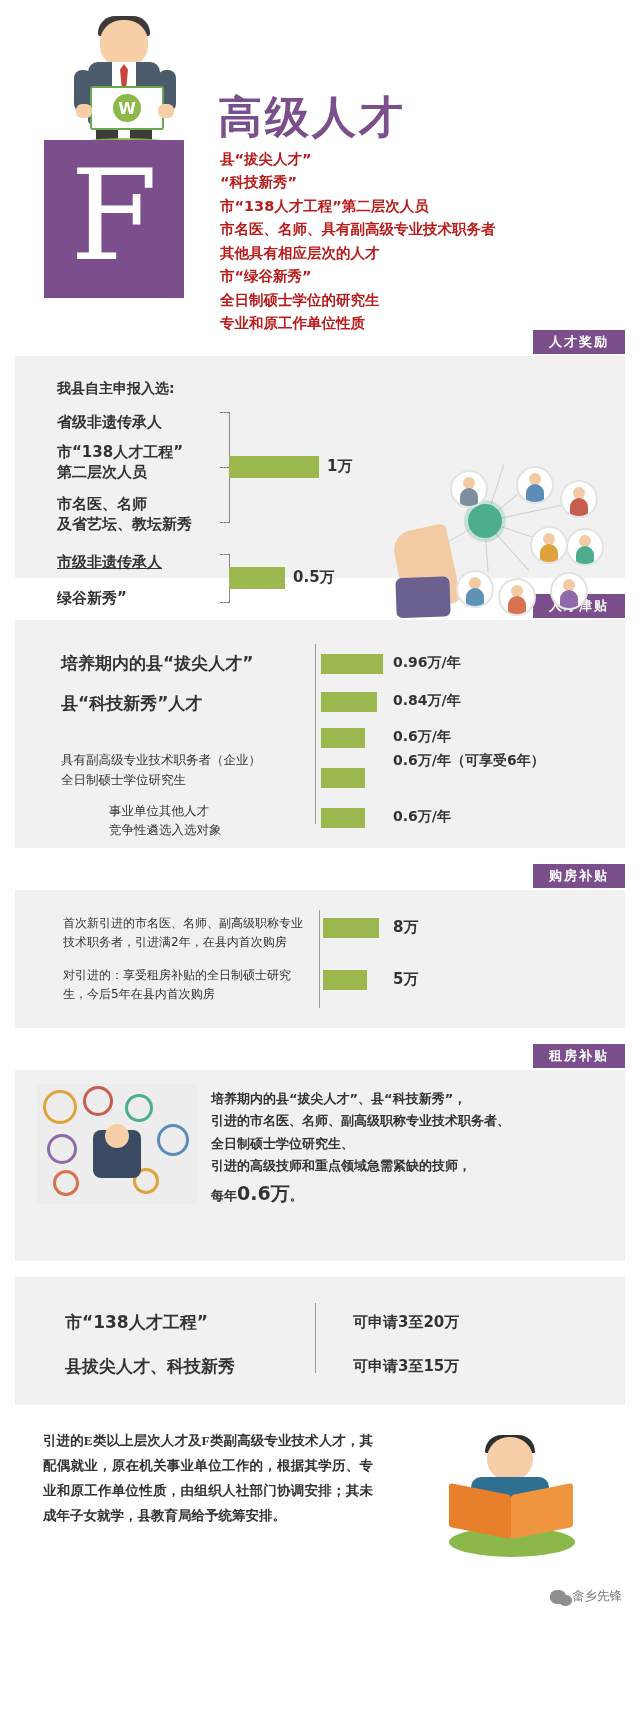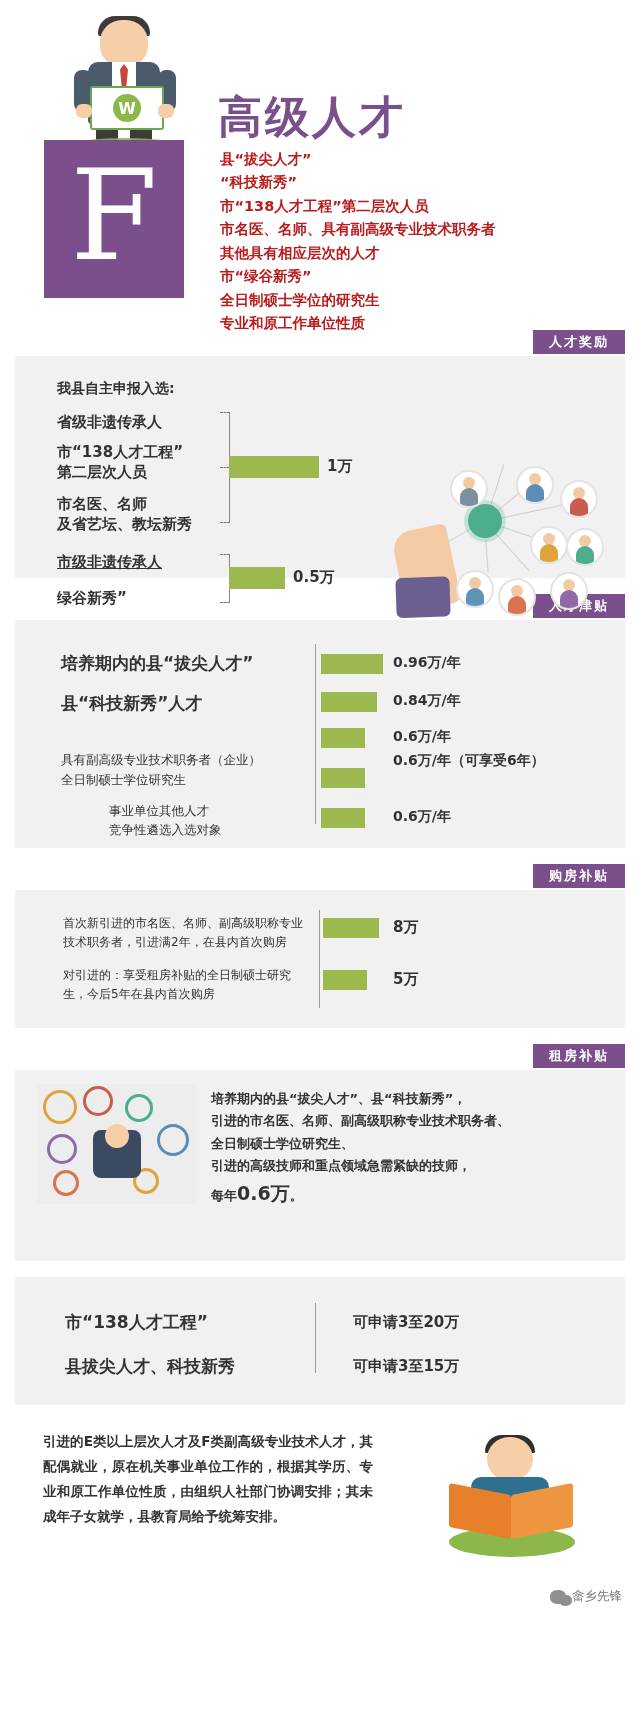--- a/index.html
+++ b/index.html
@@ -218,21 +218,21 @@
   .rent .big-num{font-size:19px;font-weight:bold;}
 
   
   .res{height:128px;}
   .res .lbl{position:absolute;left:50px;font-size:17px;font-weight:bold;color:#333;}
   .res .vline{position:absolute;left:300px;top:26px;height:70px;border-left:1px solid #9a9a9a;}
   .res .val{position:absolute;left:338px;font-size:15px;font-weight:bold;color:#333;}
 
   
   .footer{
-    position:relative;width:610px;margin:18px auto 0;height:150px;
+    position:relative;width:610px;margin:18px auto 0;height:150px;font-family:Liberation Serif, serif;
   }
   .footer .ftxt{
     position:absolute;left:28px;top:6px;width:330px;
     font-size:13.5px;line-height:1.85;color:#333;font-weight:bold;
     text-align:justify;
   }
   .reader{
     position:absolute;right:30px;top:12px;width:170px;height:130px;
   }
   .r-head{position:absolute;left:62px;top:2px;width:46px;height:44px;background:#f6cfa8;border-radius:22px;}

